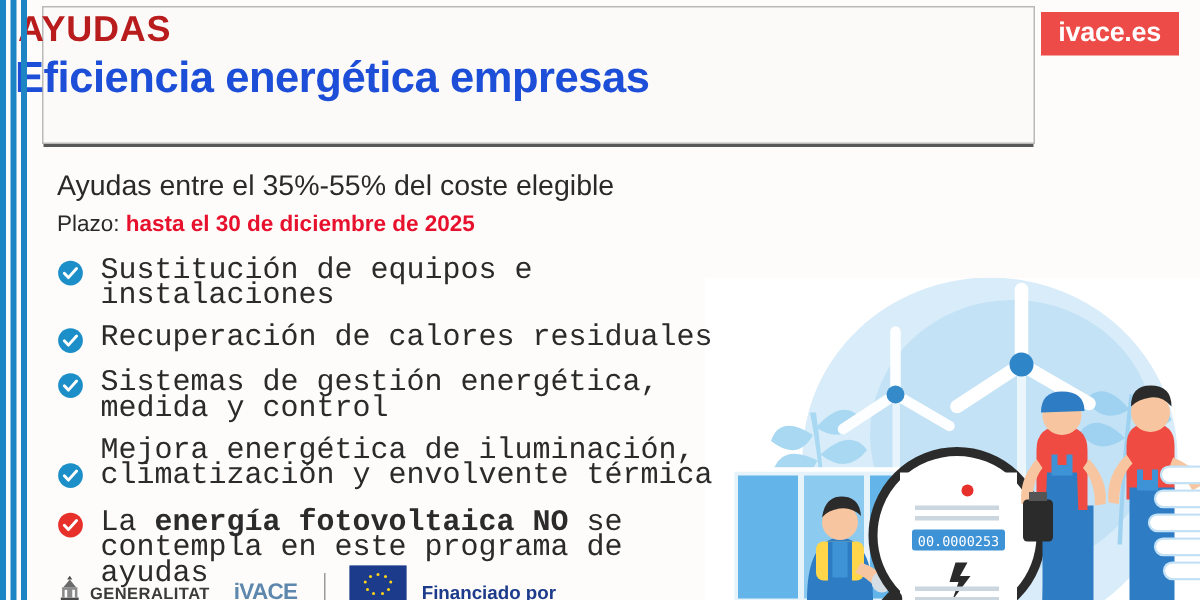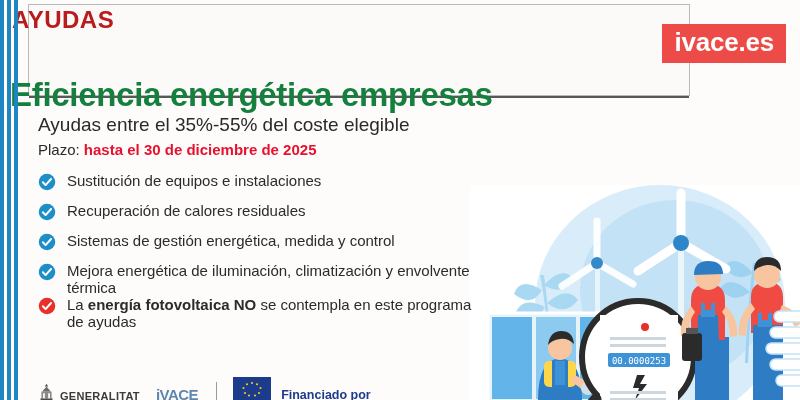--- a/index.html
+++ b/index.html
@@ -21,40 +21,40 @@
   
   .illus{position:absolute;right:0;bottom:0;width:330px;height:215px;z-index:2;overflow:hidden;}
   .illus svg{display:block;}
 
   
   .titleblock{position:absolute;left:28px;top:4px;width:662px;height:92px;z-index:6;
      background:#fbfaf9;border:1px solid #b9b9b9;box-sizing:border-box;}
   .titleblock:after{content:"";position:absolute;left:0;right:0;bottom:-3px;height:2px;background:#585858;}
   .ayudas{position:absolute;left:12px;top:6px;font-size:24px;font-weight:bold;color:#b91c1c;
      letter-spacing:.5px;z-index:7;}
-  .mainttl{position:absolute;left:10px;top:36px;font-size:33px;font-weight:bold;color:#15803d;
-     letter-spacing:-.3px;z-index:7;white-space:nowrap;margin-top:40px;}
+  .mainttl{position:absolute;left:10px;top:36px;font-size:29px;font-weight:bold;color:#1d4ed8;
+     letter-spacing:-.3px;z-index:7;white-space:nowrap;}
 
   
   .ivace{position:absolute;right:14px;top:8px;background:#ED4B47;color:#fff;
-     font-size:26px;font-weight:bold;padding:3px 12px 5px 12px;letter-spacing:-.2px;z-index:8;margin-top:16px;}
+     font-size:18px;font-weight:bold;padding:3px 12px 5px 12px;letter-spacing:-.2px;z-index:8;}
 
   
   .subs{position:absolute;left:38px;top:102px;z-index:6;margin-top:10px;}
   .sub1{font-size:19px;color:#2a2a2a;line-height:25px;white-space:nowrap;}
   .sub2{font-size:15px;color:#2a2a2a;line-height:25px;white-space:nowrap;}
   .sub2 b{color:#E8112D;font-weight:bold;}
 
   
   .list{position:absolute;left:38px;top:172px;width:440px;z-index:6;}
   .li{display:flex;align-items:flex-start;margin-bottom:11px;}
   .li .ic{flex:0 0 18px;width:18px;height:18px;margin-right:11px;margin-top:1px;}
-  .li .tx{font-size:15px;line-height:17px;color:#2b2b2b;}
+  .li .tx{font-size:20px;line-height:17px;color:#2b2b2b;font-family:Liberation Mono, monospace;}
   .li .tx b{font-weight:bold;}
-  .li.tight{margin-bottom:0;}
+  .li.tight{margin-bottom:14px;align-items:flex-end;}
 
   
   .footer{position:absolute;left:38px;bottom:-2px;height:26px;display:flex;align-items:flex-end;z-index:6;}
   .gv{display:flex;align-items:flex-end;}
   .gv .crest{width:17px;height:21px;margin-right:5px;}
   .gv .gvtxt{font-size:11px;font-weight:bold;color:#3a3a3a;letter-spacing:.3px;line-height:12px;}
   .ivlogo{margin-left:16px;font-size:15px;font-weight:bold;color:#5e87ad;letter-spacing:-.5px;line-height:14px;}
   .divider{width:1px;height:20px;background:#9a9a9a;margin:0 16px 0 18px;}
   .euflag{width:38px;height:25px;background:#1d3B8B;position:relative;margin-right:10px;}
   .fintxt{font-size:12.5px;font-weight:bold;color:#1d3B8B;line-height:13px;}

